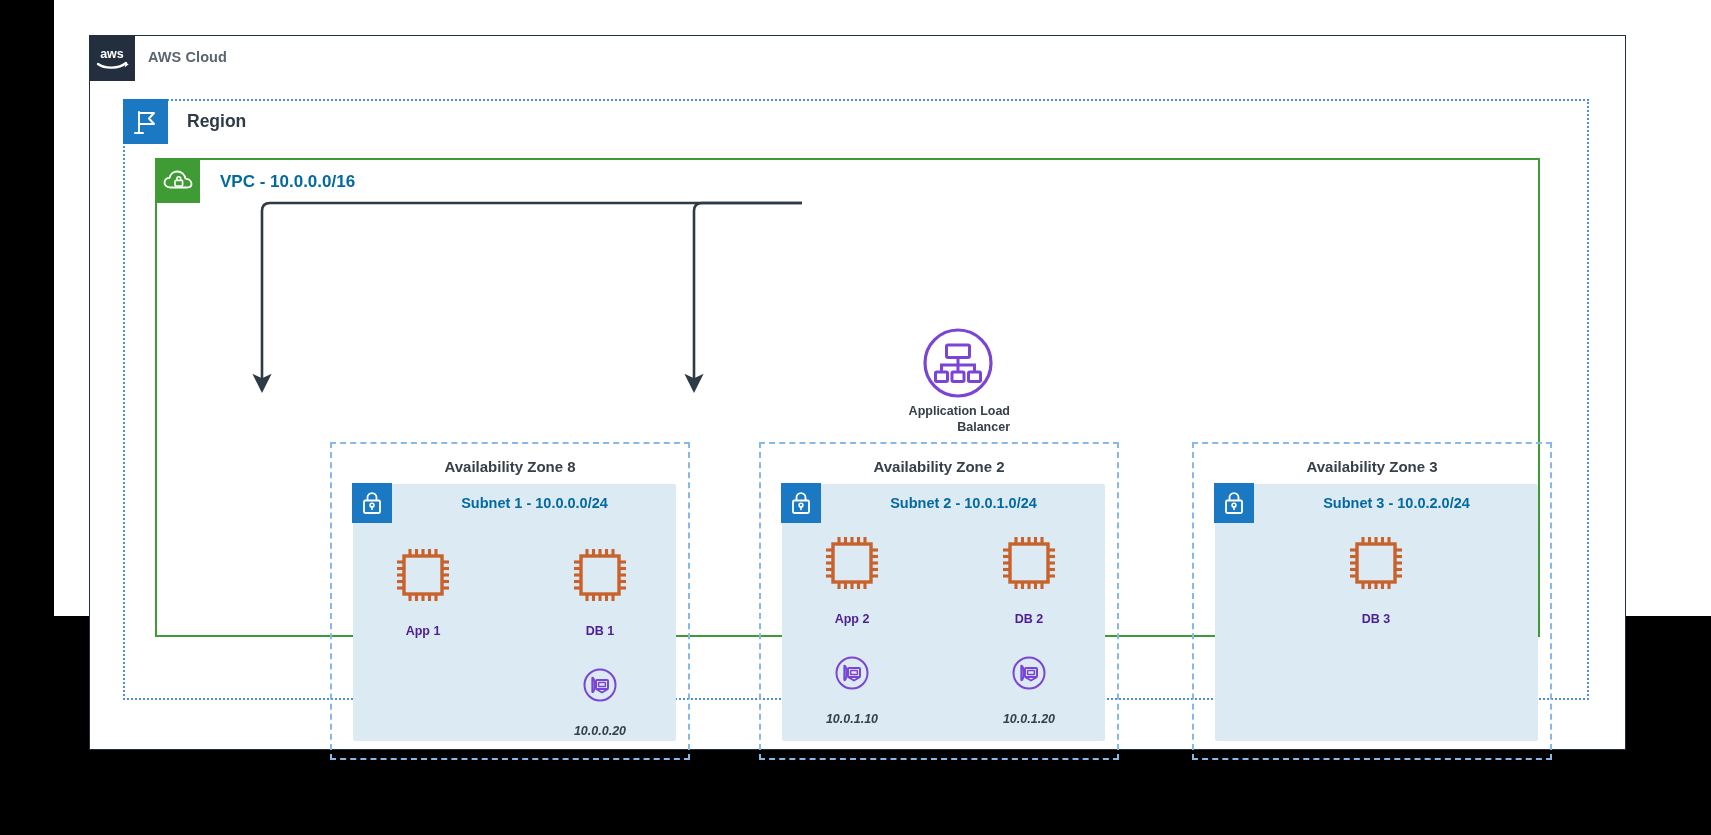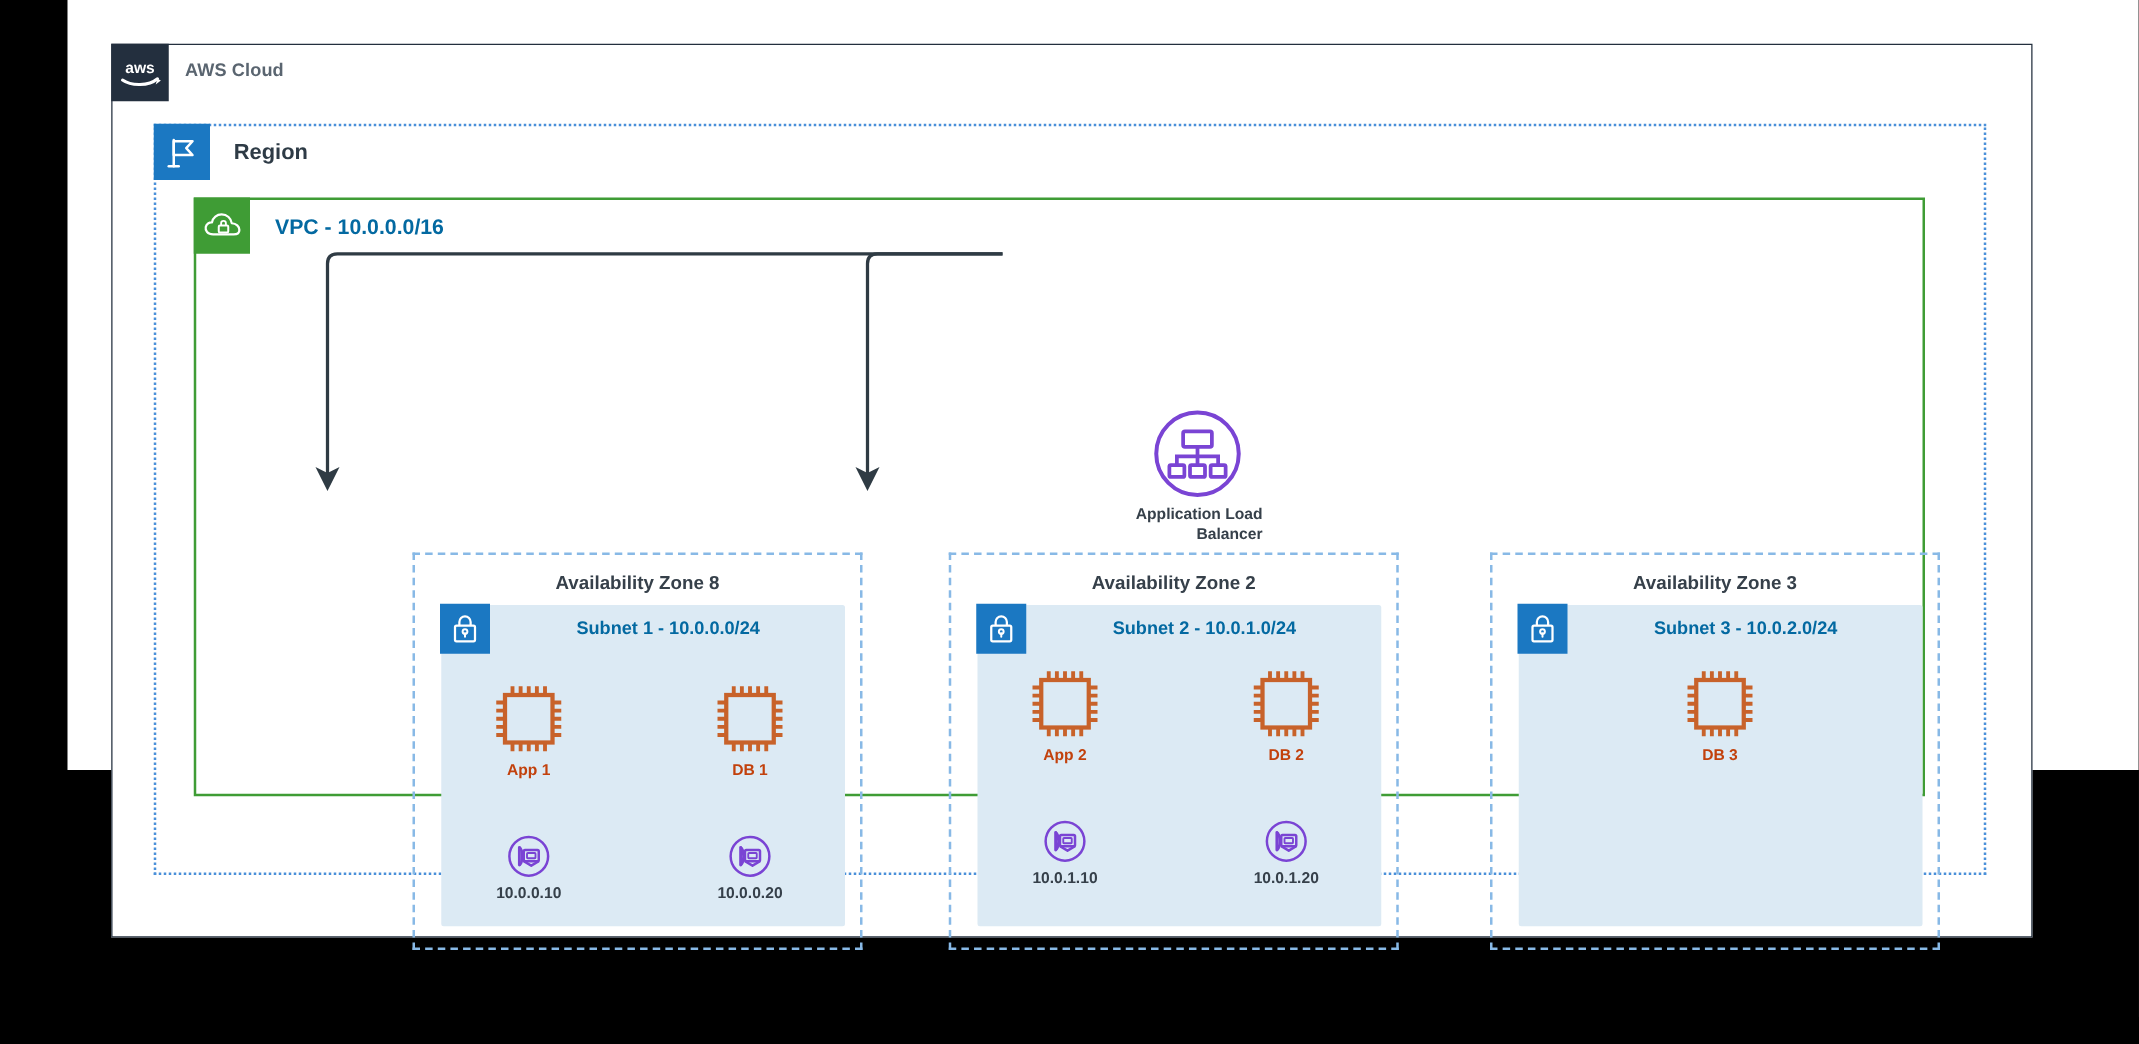--- a/index.html
+++ b/index.html
@@ -116,26 +116,26 @@
     position: absolute; top: 11px; left: 44px; right: 4px;
     text-align: center; font-size: 14.5px; font-weight: 700; color: #0369a1;
   }
 
   
   .res {
     position: absolute; width: 120px; text-align: center;
   }
   .res-icon { display: block; margin: 0 auto; }
   .res-label {
-    margin-top: 3px; font-size: 12.5px; font-weight: 700; color: #c2410c;
+    margin-top: 18px; font-size: 12.5px; font-weight: 700; color: #4c1d95;
   }
   .eni { position: absolute; width: 120px; text-align: center; }
   .eni-icon { display:block; margin: 0 auto; }
   .eni-label {
-    margin-top: 4px; font-size: 12.5px; font-weight: 700; color: #36404a;
+    margin-top: 21px; font-size: 12.5px; font-weight: 700; color: #36404a; font-style: italic;
   }
 
   
   .pos-left  { left: 10px; }
   .pos-right { left: 187px; }
   .pos-center{ left: 101px; }
 
   .row-instance { top: 60px; }
   .row-instance-hi { top: 48px; }
   .row-eni { top: 183px; }
@@ -267,31 +267,20 @@
                     <path d="M50 18 L57 18"></path>
                       <path d="M50 24.5 L57 24.5"></path>
                       <path d="M50 31 L57 31"></path>
                     <path d="M50 37.5 L57 37.5"></path>
                       <path d="M50 44 L57 44"></path>
                   </g>
                 </svg>
                 <div class="res-label">DB 1</div>
               </div>
 
-              <div class="eni pos-left row-eni">
-                <svg class="eni-icon" width="36" height="36" viewBox="0 0 36 36">
-                  <circle cx="18" cy="18" r="15.5" fill="none" stroke="#7a44d4" stroke-width="2"></circle>
-                  <path d="M10.5 11 L10.5 25" stroke="#7a44d4" stroke-width="2.3" stroke-linecap="round"></path>
-                  <path d="M10.5 11 C13.5 12.5 13.5 23.5 10.5 25" stroke="#7a44d4" stroke-width="2.1" fill="none"></path>
-                  <rect x="14" y="13" width="12" height="9" rx="1" fill="none" stroke="#7a44d4" stroke-width="2"></rect>
-                  <rect x="16.6" y="15.4" width="6.8" height="4.2" rx="0.6" fill="none" stroke="#7a44d4" stroke-width="1.5"></rect>
-                  <path d="M14 22 L20 25.5 L26 22" stroke="#7a44d4" stroke-width="2" fill="none" stroke-linejoin="round"></path>
-                </svg>
-                <div class="eni-label">10.0.0.10</div>
-              </div>
 
               <div class="eni pos-right row-eni">
                 <svg class="eni-icon" width="36" height="36" viewBox="0 0 36 36">
                   <circle cx="18" cy="18" r="15.5" fill="none" stroke="#7a44d4" stroke-width="2"></circle>
                   <path d="M10.5 11 L10.5 25" stroke="#7a44d4" stroke-width="2.3" stroke-linecap="round"></path>
                   <path d="M10.5 11 C13.5 12.5 13.5 23.5 10.5 25" stroke="#7a44d4" stroke-width="2.1" fill="none"></path>
                   <rect x="14" y="13" width="12" height="9" rx="1" fill="none" stroke="#7a44d4" stroke-width="2"></rect>
                   <rect x="16.6" y="15.4" width="6.8" height="4.2" rx="0.6" fill="none" stroke="#7a44d4" stroke-width="1.5"></rect>
                   <path d="M14 22 L20 25.5 L26 22" stroke="#7a44d4" stroke-width="2" fill="none" stroke-linejoin="round"></path>
                 </svg>

